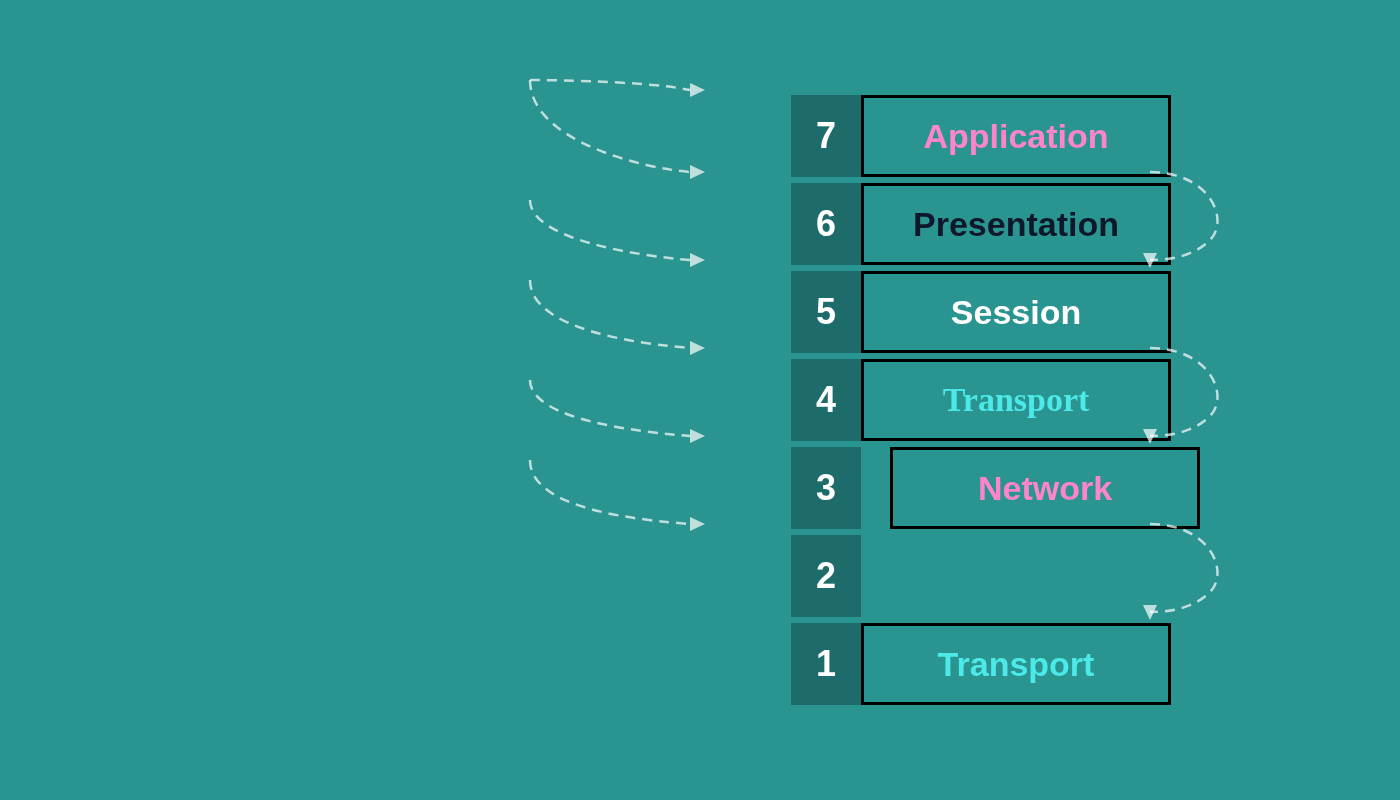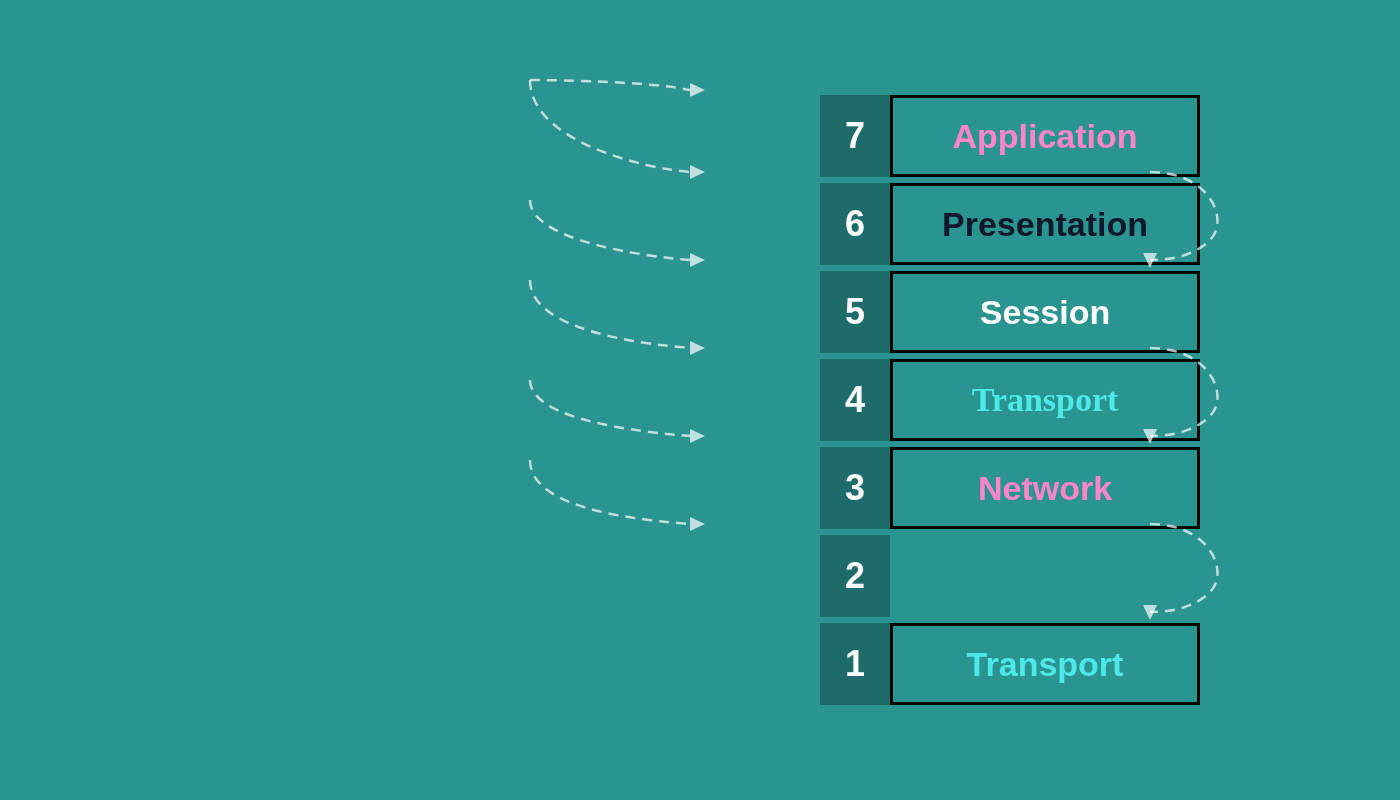--- a/index.html
+++ b/index.html
@@ -62,21 +62,21 @@
       justify-content: center;
       font-size: 34px;
       font-weight: bold;
     }
 
     
     .layer-7 .layer-name { color: #ff85c8; }
     .layer-6 .layer-name { color: #0f172a; }
     .layer-5 .layer-name { color: #ffffff; }
     .layer-4 .layer-name { color: #4de8e8; font-family: Liberation Serif, serif; }
-    .layer-3 .layer-name { color: #ff85c8; }
+    .layer-3 .layer-name { color: #ff85c8; margin-left: 29px; }
     .layer-2 .layer-name { color: #d4e84a; }
     .layer-1 .layer-name { color: #4de8e8; }
 
     .dashed-line {
       stroke: white;
       stroke-width: 2.5;
       stroke-dasharray: 10, 7;
       fill: none;
       opacity: 0.7;
     }

